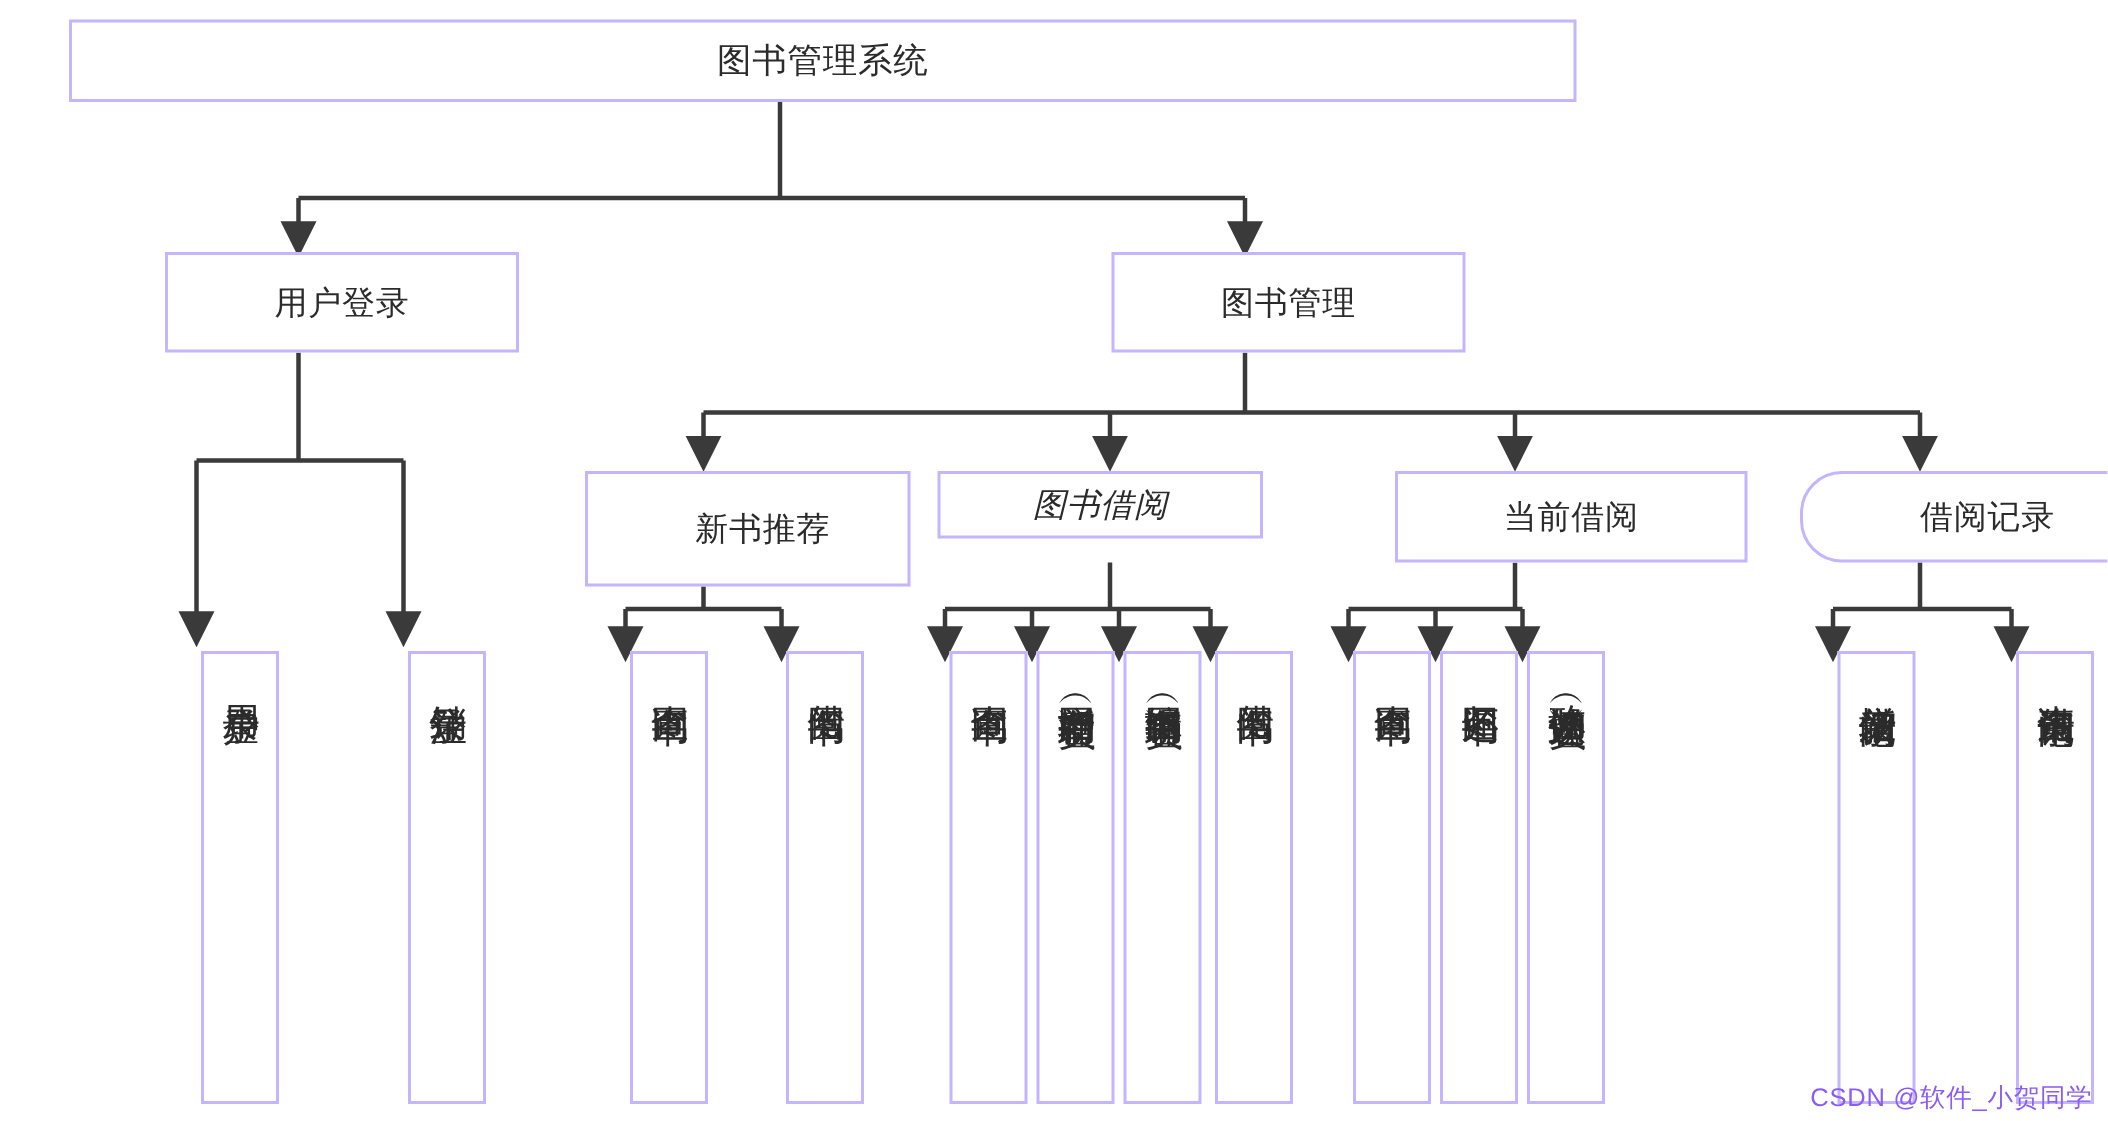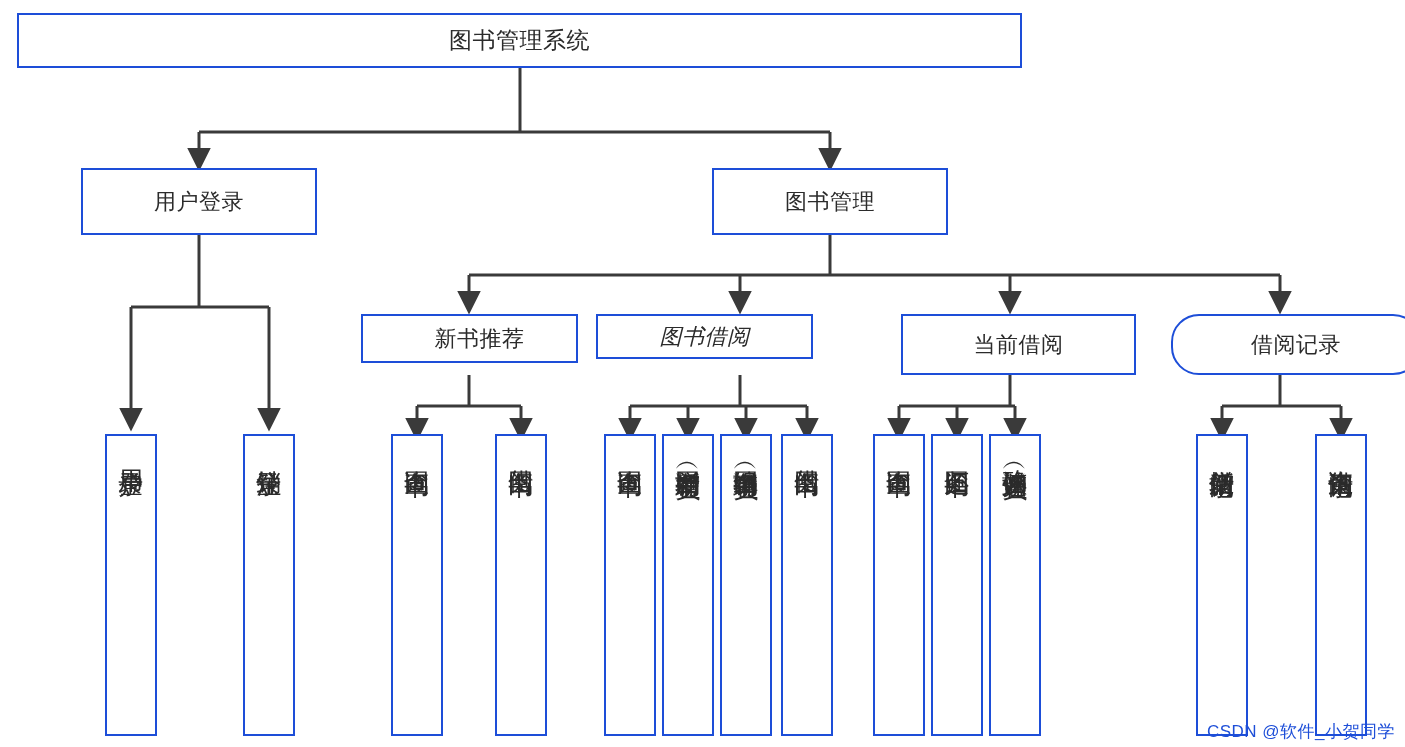--- a/index.html
+++ b/index.html
@@ -17,26 +17,27 @@
   svg.wires{
     position:absolute;
     left:0; top:0;
     width:1405px; height:747px;
     pointer-events:none;
   }
   .node{
     position:absolute;
     box-sizing:border-box;
     background:#ffffff;
-    border:2px solid #1d4ed8;
+    border:2px solid #c4b5fd;
     display:flex;
     align-items:center;
     justify-content:center;
     color:#2b2b2b;
     z-index:2;
+    margin-left:29px;
   }
   .node .lbl{
     display:block;
     white-space:nowrap;
     line-height:1.18;
     letter-spacing:0.5px;
   }
   
   .node.h .lbl{ font-size:22px; }
   #n-root .lbl{ font-size:23px; }
@@ -52,21 +53,21 @@
     font-size:25px;
     line-height:1.22;
     letter-spacing:1px;
     white-space:normal;
   }
   .watermark{
     position:absolute;
     right:10px;
     bottom:4px;
     font-size:17px;
-    color:#1d4ed8;
+    color:#8b5cf6;
     letter-spacing:0.5px;
     z-index:5;
     white-space:nowrap;
   }
 </style>
 </head>
 <body>
 
 <div id="canvas">
 
@@ -124,21 +125,21 @@
     <span class="lbl">图书管理系统</span>
   </div>
 
   <div class="node h" style="left:81px; top:168px; width:236px; height:67px;">
     <span class="lbl">用户登录</span>
   </div>
   <div class="node h" style="left:712px; top:168px; width:236px; height:67px;justify-content:center;">
     <span class="lbl">图书管理</span>
   </div>
 
-  <div class="node h" style="left:361px; top:314px; width:217px; height:49px;padding-left:20px;">
+  <div class="node h" style="left:361px; top:314px; width:217px; height:77px;padding-left:20px;">
     <span class="lbl">新书推荐</span>
   </div>
   <div class="node h" style="left:596px; top:314px; width:217px; height:45px;font-style:italic;">
     <span class="lbl">图书借阅</span>
   </div>
   <div class="node h" style="left:901px; top:314px; width:235px; height:61px;">
     <span class="lbl">当前借阅</span>
   </div>
   <div class="node h" style="left:1171px; top:314px; width:250px; height:61px;border-radius:28px;">
     <span class="lbl">借阅记录</span>

